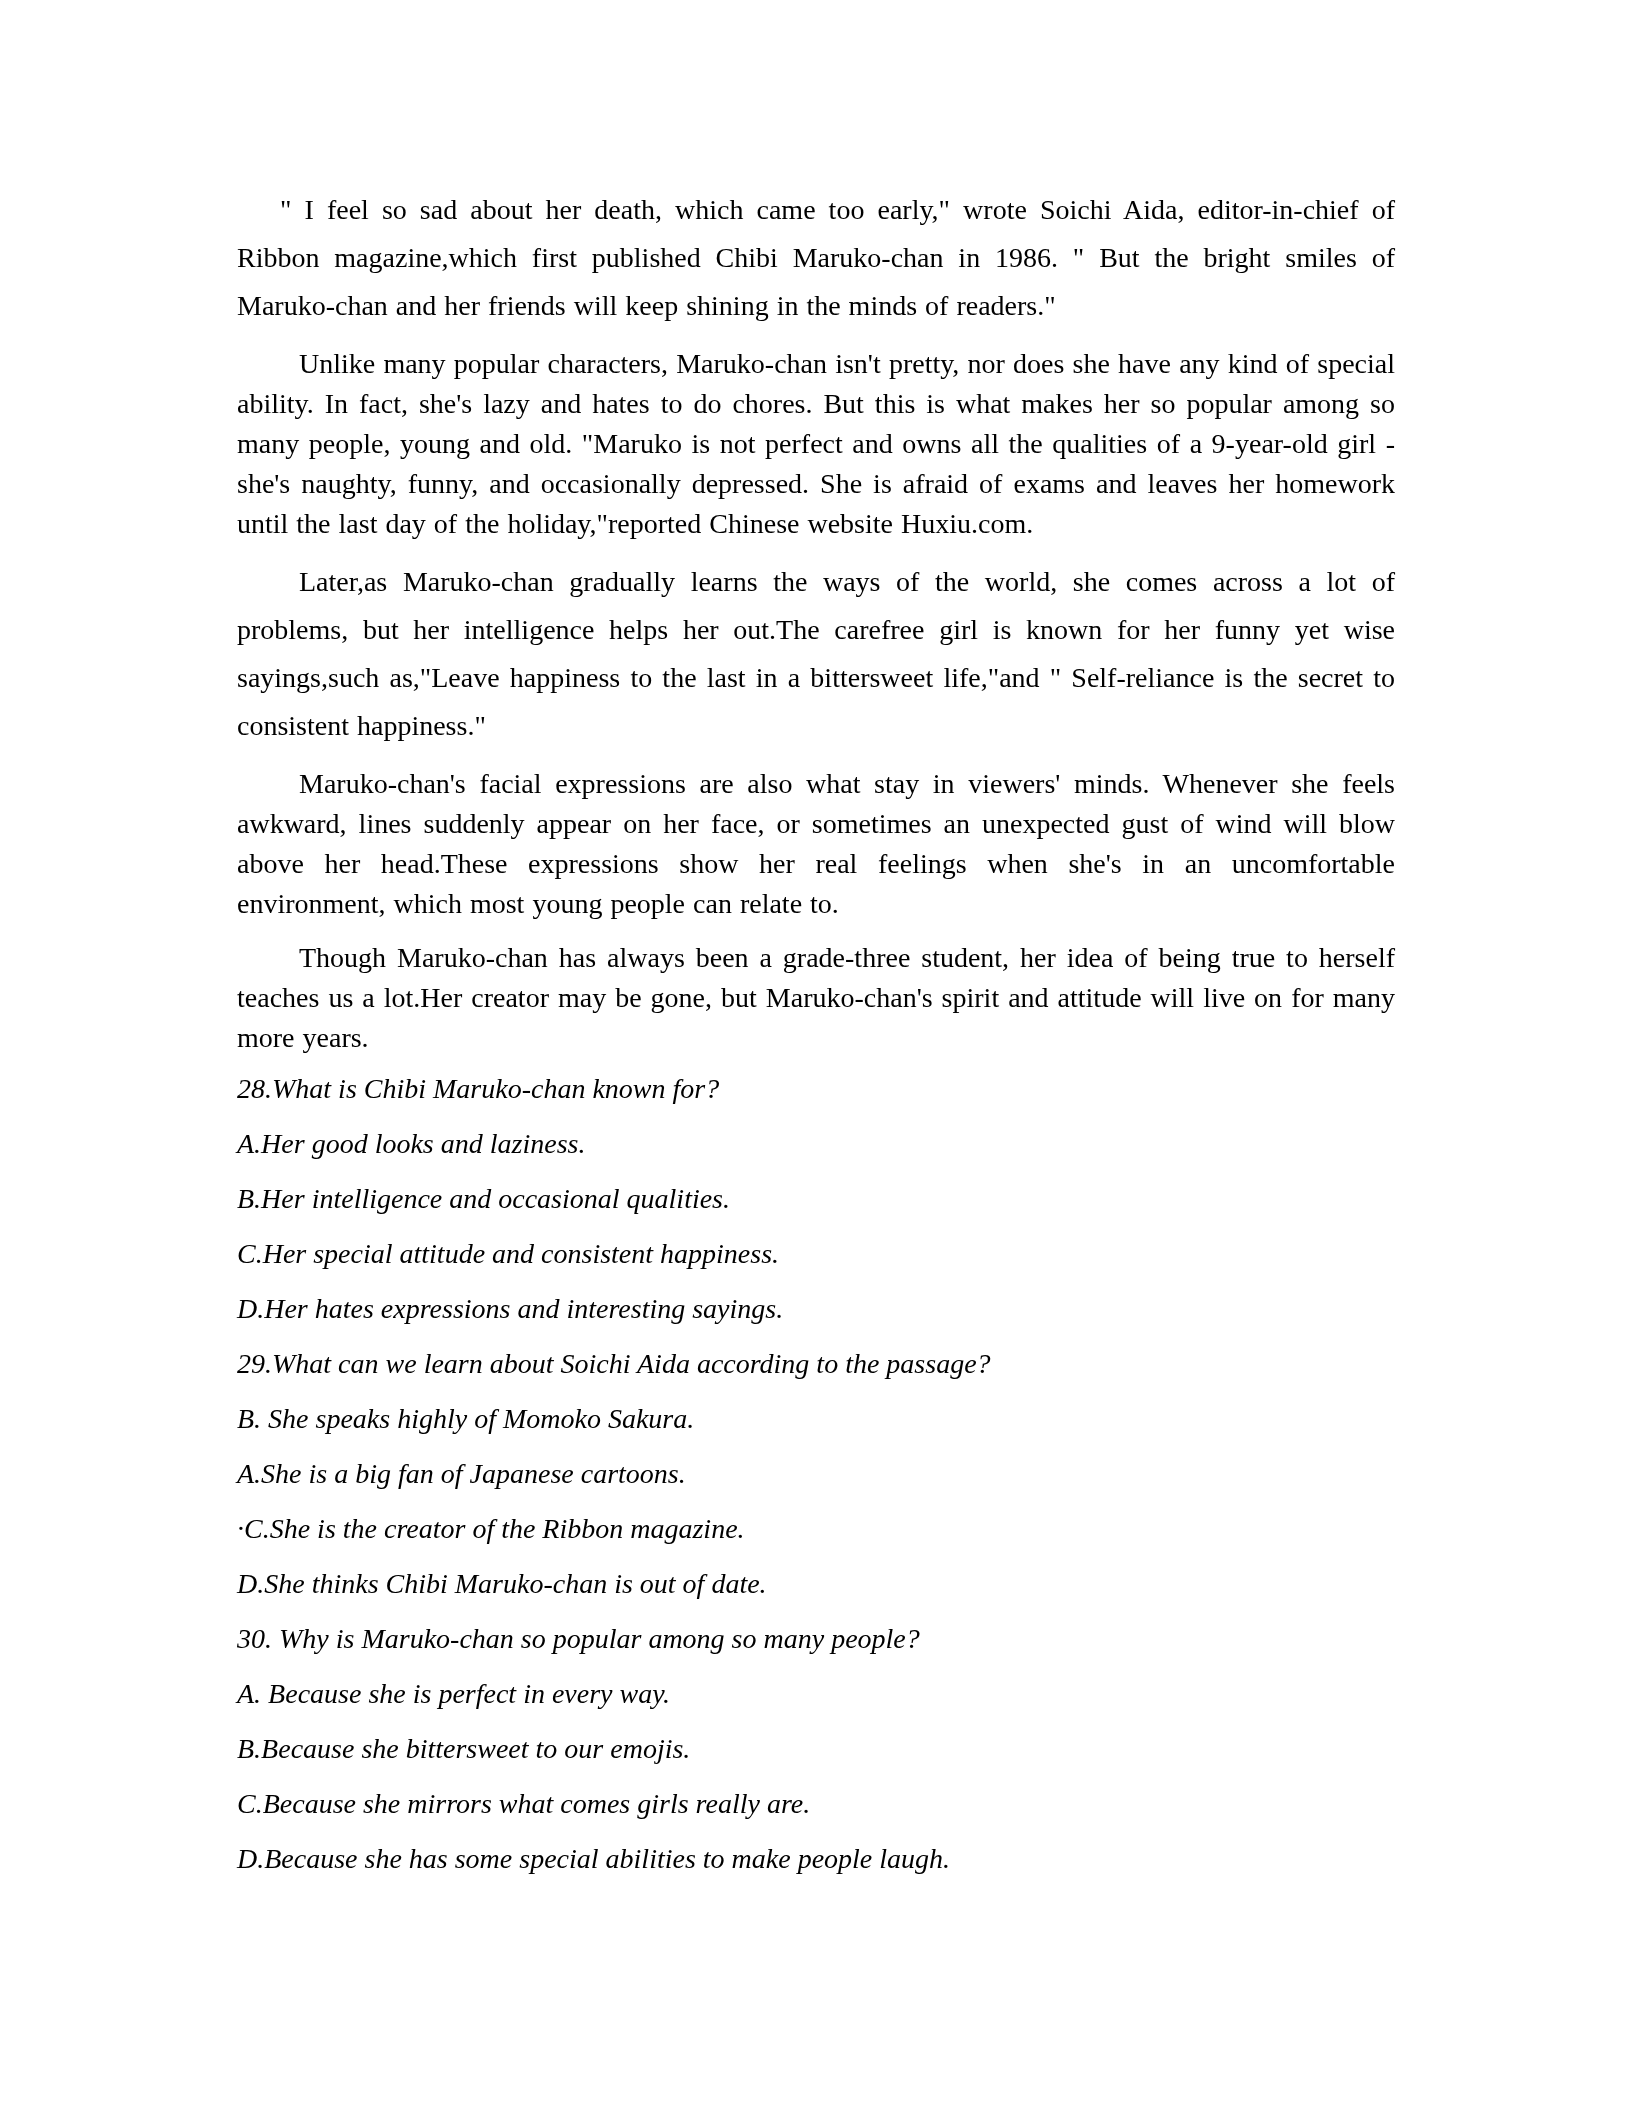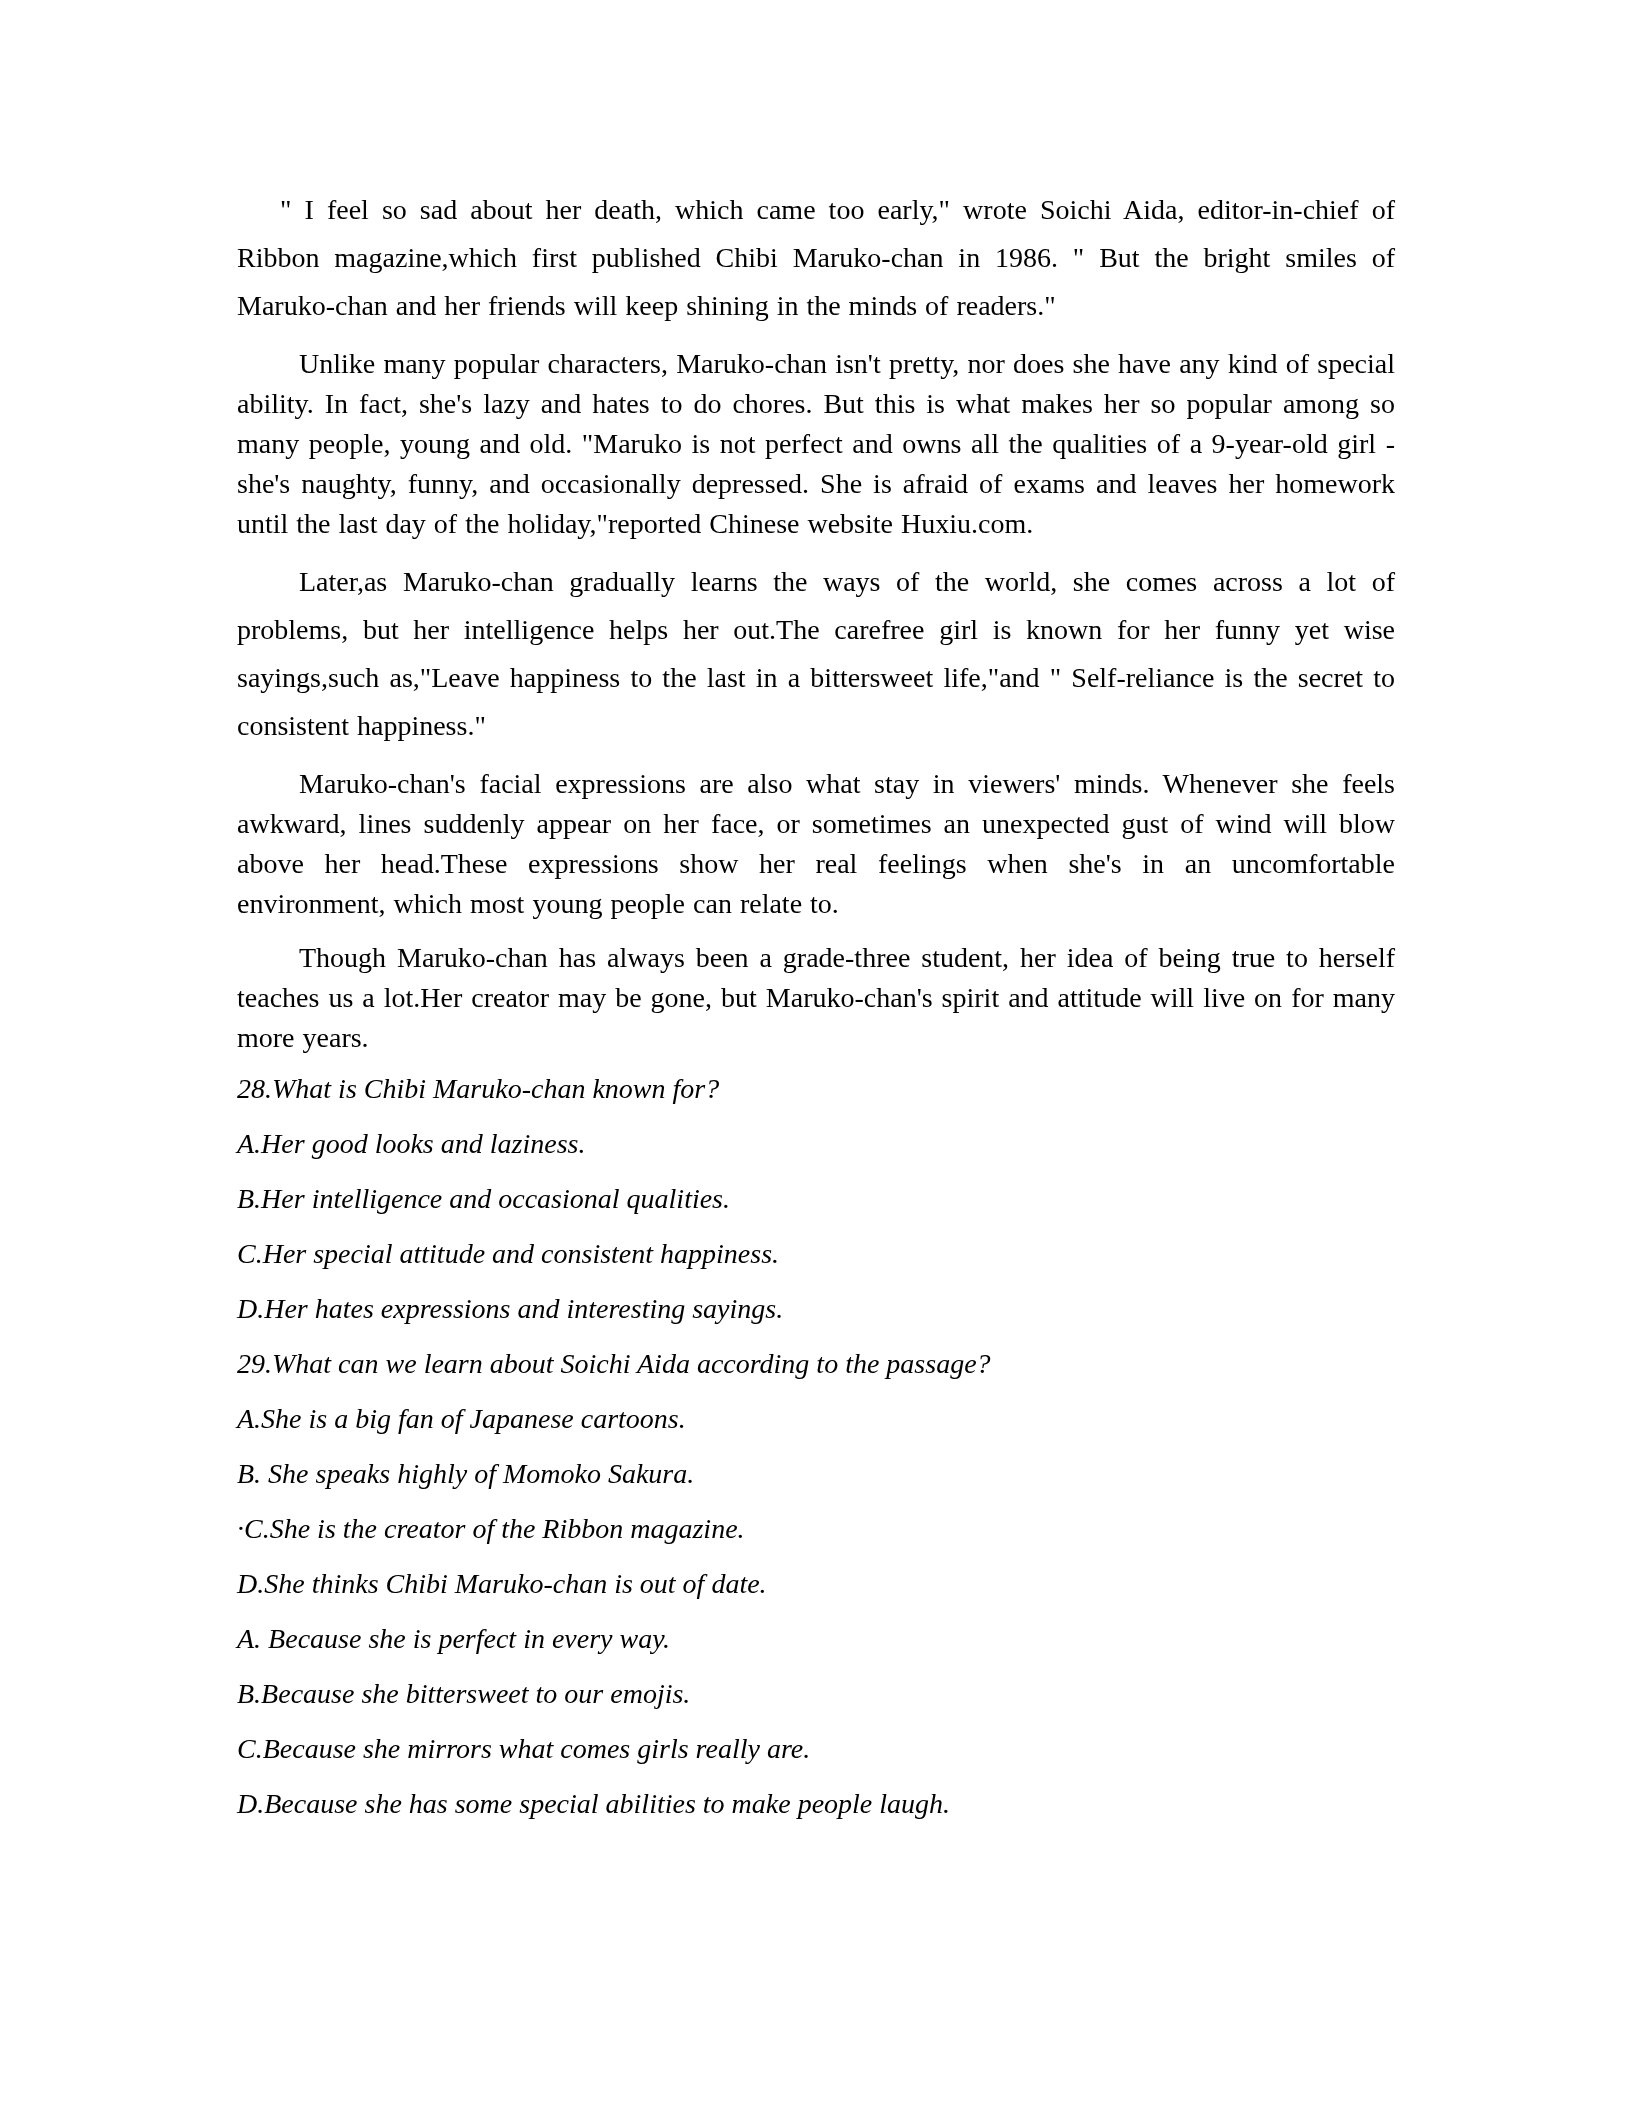--- a/index.html
+++ b/index.html
@@ -57,27 +57,28 @@
     <div>
       <p>28.What is Chibi Maruko-chan known for?</p>
       <p>A.Her good looks and laziness.</p>
       <p>B.Her intelligence and occasional qualities.</p>
       <p>C.Her special attitude and consistent happiness.</p>
       <p>D.Her hates expressions and interesting sayings.</p>
     </div>
 
     <div>
       <p>29.What can we learn about Soichi Aida according to the passage?</p>
+      <p>B. She speaks highly of Momoko Sakura.</p>
       <p>A.She is a big fan of Japanese cartoons.</p>
-      <p>B. She speaks highly of Momoko Sakura.</p>
       <p>·C.She is the creator of the Ribbon magazine.</p>
       <p>D.She thinks Chibi Maruko-chan is out of date.</p>
     </div>
 
     <div>
+      <p>30. Why is Maruko-chan so popular among so many people?</p>
       <p>A. Because she is perfect in every way.</p>
       <p>B.Because she bittersweet to our emojis.</p>
       <p>C.Because she mirrors what comes girls really are.</p>
       <p>D.Because she has some special abilities to make people laugh.</p>
     </div>
 
   </div>
 
 </div>
 

